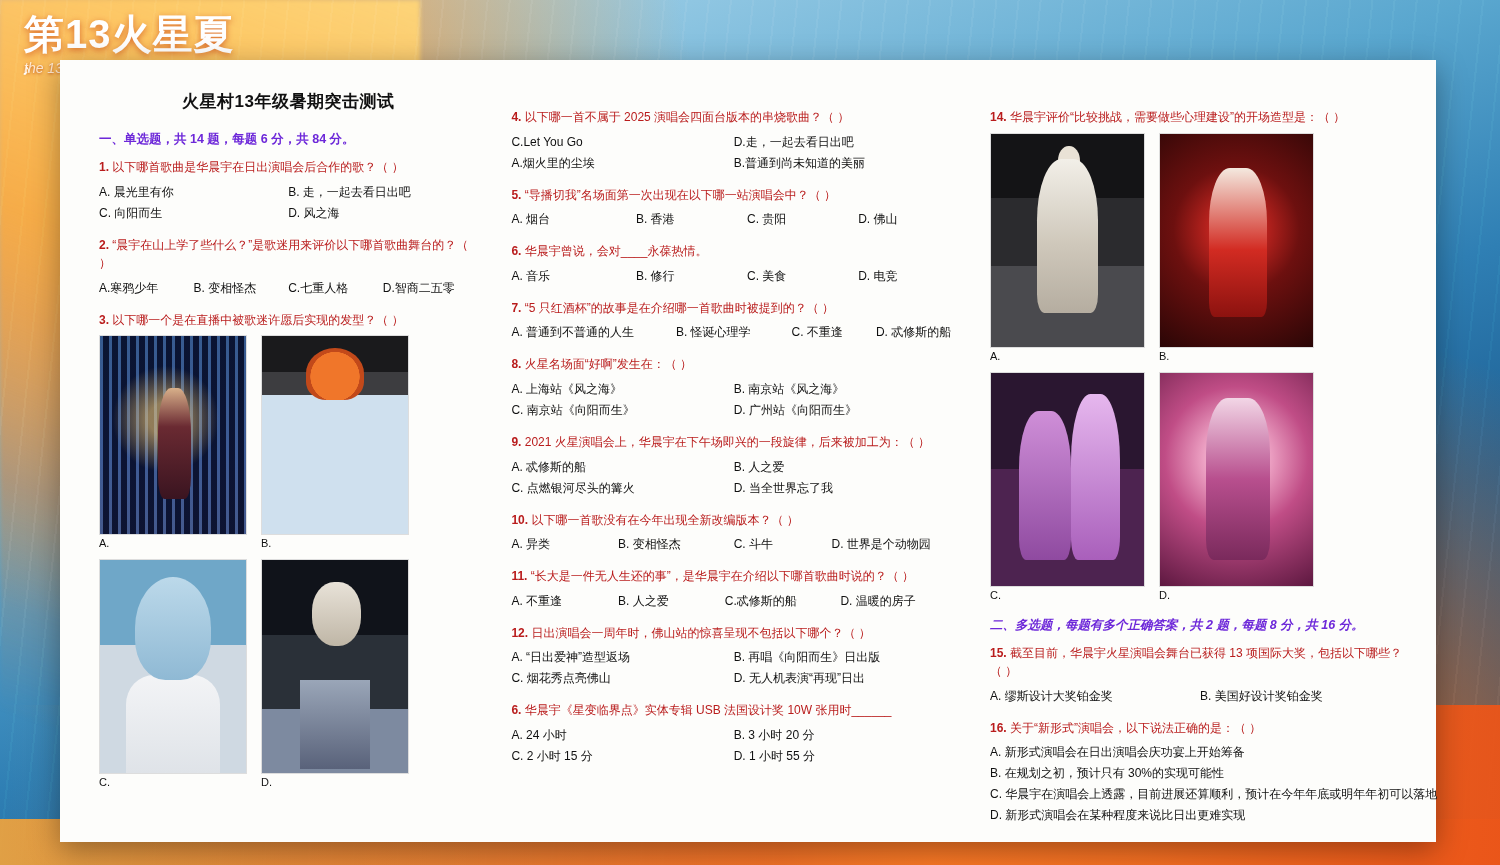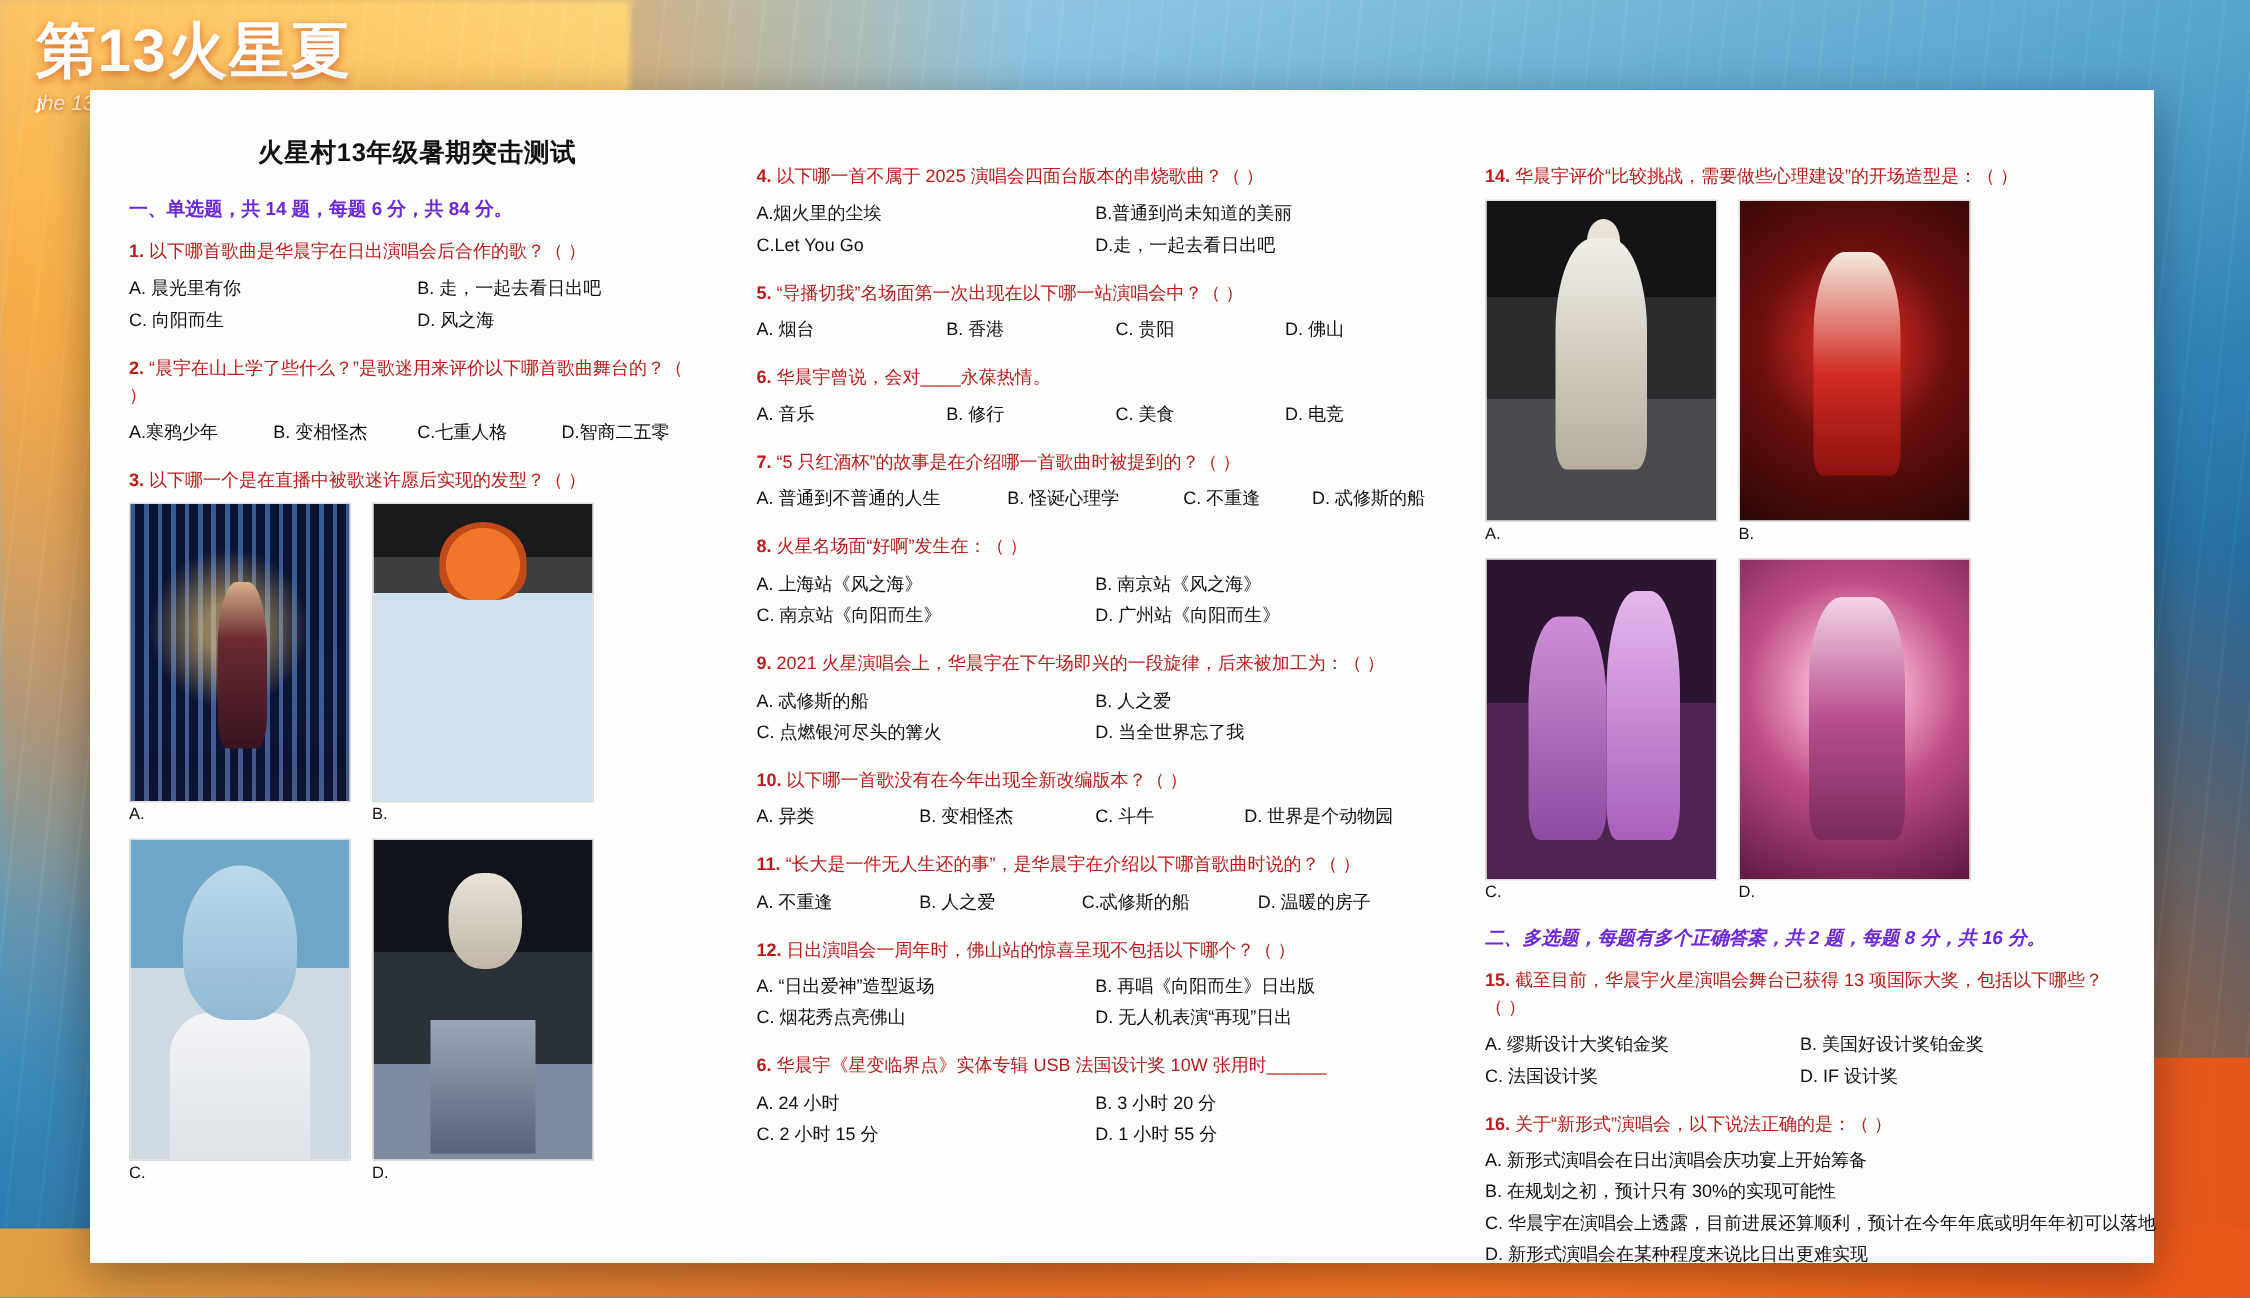--- a/index.html
+++ b/index.html
@@ -51,21 +51,21 @@
   .logo-note{position:absolute;left:-2px;top:46px;font-size:17px;color:#fff;}
 
   
   .paper{
     position:absolute;left:60px;top:60px;width:1376px;height:782px;
     background:#fdfdfb;
     box-shadow:0 8px 28px rgba(0,0,0,.35);
   }
   .paper-inner{position:absolute;inset:0;padding:14px 26px 10px 26px;box-sizing:border-box;}
 
-  .cols{display:flex;height:100%;gap:34px;}
+  .cols{display:flex;height:100%;gap:34px;margin-left:13px;}
   .col{position:relative;}
   .col-left{width:400px;}
   .col-mid{width:470px;}
   .col-right{width:420px;}
 
   .doc-title{
     text-align:center;font-size:17px;font-weight:700;color:#111;
     margin:16px 0 0 0;letter-spacing:.5px;
   }
   .section-head{
@@ -206,26 +206,26 @@
         </div>
       </div>
 
       <div class="col col-mid">
 
         <div class="q" style="margin-top:34px;">
           <div class="q-stem"><b>4.</b>
             <span>以下哪一首不属于 2025 演唱会四面台版本的串烧歌曲？（    ）</span></div>
           <div class="opts">
             <div class="opt-row">
+              <span class="opt w50">C.Let You Go</span>
+              <span class="opt w50">D.走，一起去看日出吧</span>
+            </div>
+            <div class="opt-row">
               <span class="opt w50">A.烟火里的尘埃</span>
               <span class="opt w50">B.普通到尚未知道的美丽</span>
-            </div>
-            <div class="opt-row">
-              <span class="opt w50">C.Let You Go</span>
-              <span class="opt w50">D.走，一起去看日出吧</span>
             </div>
           </div>
         </div>
 
         <div class="q">
           <div class="q-stem"><b>5.</b>
             <span>“导播切我”名场面第一次出现在以下哪一站演唱会中？（    ）</span></div>
           <div class="opts">
             <div class="opt-row">
               <span class="opt w28">A. 烟台</span>
@@ -377,24 +377,20 @@
         <div class="section-head" style="margin-top:16px;font-style:italic;">二、多选题，每题有多个正确答案，共 2 题，每题 8 分，共 16 分。</div>
 
         <div class="q">
           <div class="q-stem"><b>15.</b>
             <span>截至目前，华晨宇火星演唱会舞台已获得 13 项国际大奖，包括以下哪些？（    ）</span></div>
           <div class="opts">
             <div class="opt-row">
               <span class="opt w50">A. 缪斯设计大奖铂金奖</span>
               <span class="opt w50">B. 美国好设计奖铂金奖</span>
             </div>
-            <div class="opt-row">
-              <span class="opt w50">C. 法国设计奖</span>
-              <span class="opt w50">D. IF 设计奖</span>
-            </div>
           </div>
         </div>
 
         <div class="q">
           <div class="q-stem"><b>16.</b>
             <span>关于“新形式”演唱会，以下说法正确的是：（    ）</span></div>
           <div class="opts">
             <div class="opt opt-block">A. 新形式演唱会在日出演唱会庆功宴上开始筹备</div>
             <div class="opt opt-block">B. 在规划之初，预计只有 30%的实现可能性</div>
             <div class="opt opt-block">C. 华晨宇在演唱会上透露，目前进展还算顺利，预计在今年年底或明年年初可以落地</div>

